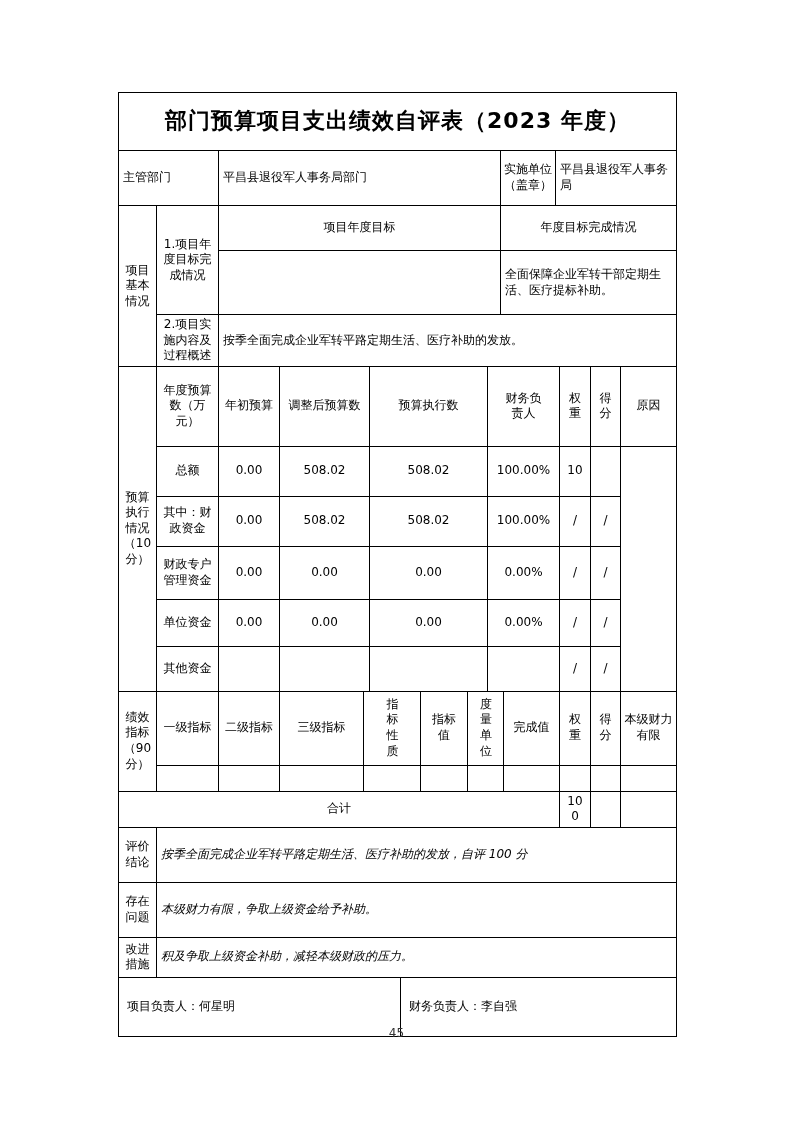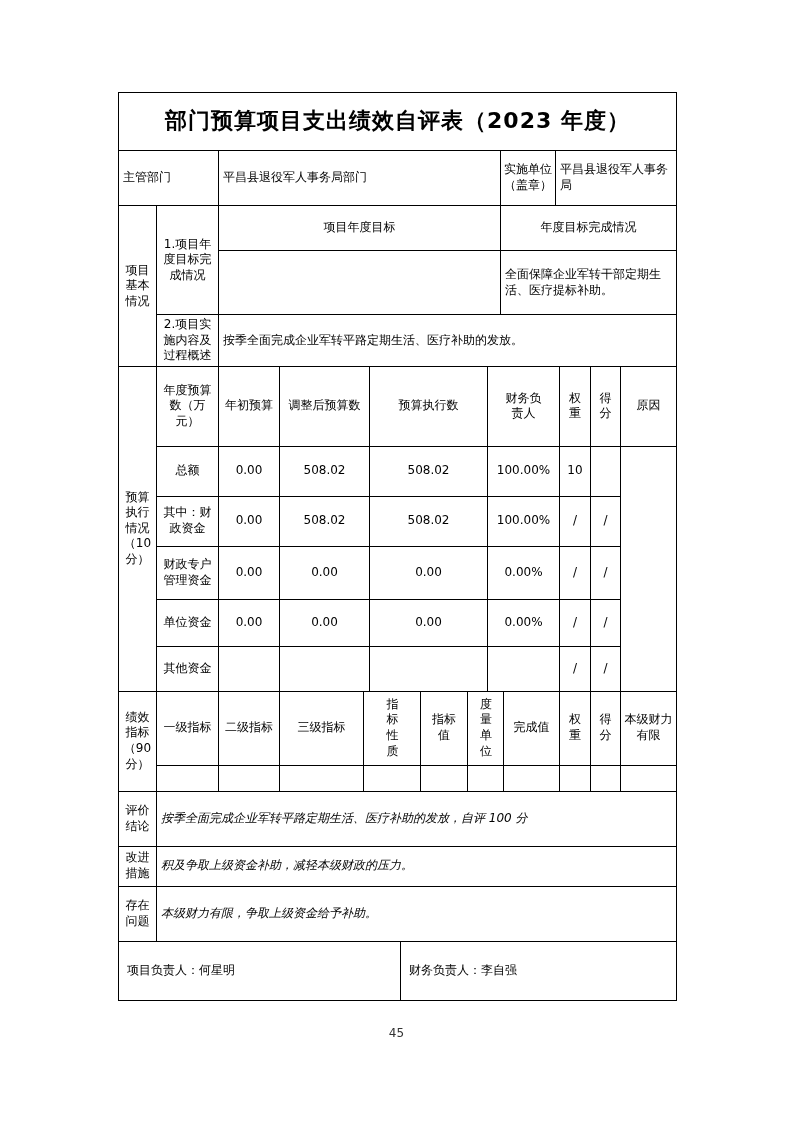--- a/index.html
+++ b/index.html
@@ -204,39 +204,55 @@
         <td></td>
         <td></td>
         <td></td>
         <td></td>
         <td></td>
         <td></td>
       </tr>
     </tbody>
       </table>
 
+    <table>
+      <colgroup>
+          <col style="width:441px">
+          <col style="width:31px">
+          <col style="width:30px">
+          <col style="width:56px">
+        </colgroup>
+      <tbody>
+          <tr style="height:25px">
+        <td>合计</td>
+        <td>100</td>
+        <td></td>
+        <td></td>
+      </tr>
+    </tbody>
+      </table>
 
     <table>
       <colgroup>
           <col style="width:38px">
           <col style="width:520px">
         </colgroup>
       <tbody>
           <tr style="height:55px">
         <td class="sec-label">评价结论</td>
         <td class="left italic">按季全面完成企业军转平路定期生活、医疗补助的发放，自评 100 分</td>
       </tr>
+      <tr style="height:55px">
+        <td class="sec-label">存在问题</td>
+        <td class="left italic">本级财力有限，争取上级资金给予补助。</td>
+      </tr>
       <tr style="height:40px">
         <td class="sec-label">改进措施</td>
         <td class="left italic">积及争取上级资金补助，减轻本级财政的压力。</td>
       </tr>
-      <tr style="height:55px">
-        <td class="sec-label">存在问题</td>
-        <td class="left italic">本级财力有限，争取上级资金给予补助。</td>
-      </tr>
     </tbody>
       </table>
 
     <table>
       <colgroup>
           <col style="width:282px">
           <col style="width:276px">
         </colgroup>
       <tbody>
           <tr style="height:59px">

